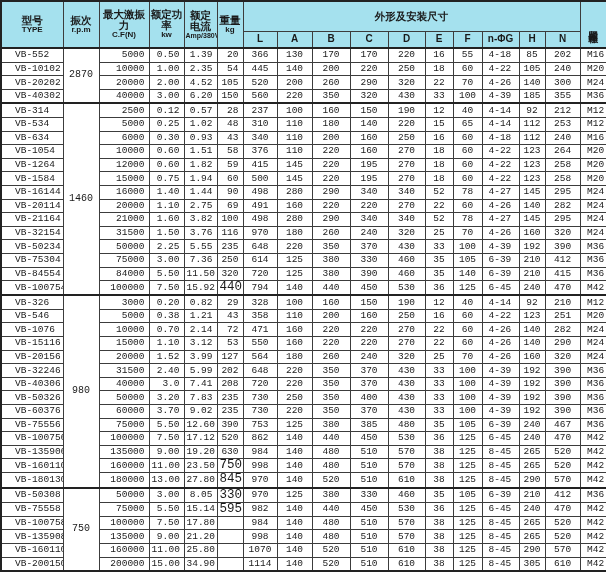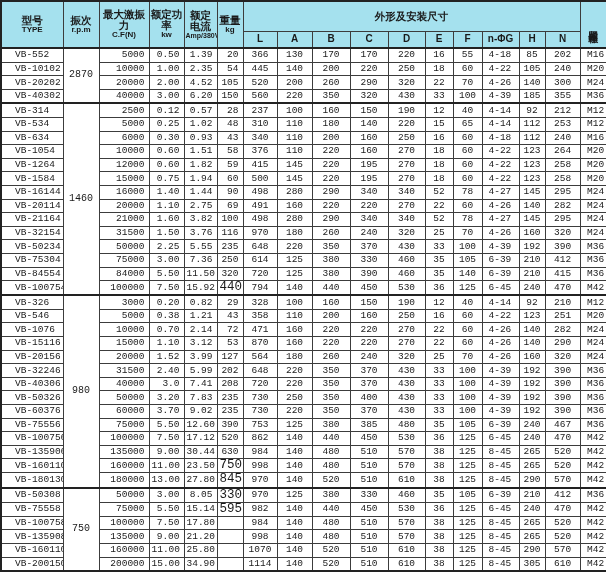--- a/index.html
+++ b/index.html
@@ -476,21 +476,21 @@
         <td class="c-dim">140</td>
         <td class="c-dim">282</td>
         <td class="c-bolt">M24</td>
       </tr>
       <tr>
         <td class="c-type">VB-15116</td>
         <td class="c-num">15000</td>
         <td class="c-num">1.10</td>
         <td class="c-num">3.12</td>
         <td class="c-num">53</td>
-        <td class="c-dim">870</td>
+        <td class="c-dim">550</td>
         <td class="c-dim">160</td>
         <td class="c-dim">220</td>
         <td class="c-dim">220</td>
         <td class="c-dim">270</td>
         <td class="c-dim">22</td>
         <td class="c-dim">60</td>
         <td class="c-dim c-phig">4-26</td>
         <td class="c-dim">140</td>
         <td class="c-dim">290</td>
         <td class="c-bolt">M24</td>
@@ -618,21 +618,21 @@
         <td class="c-dim">125</td>
         <td class="c-dim c-phig">6-45</td>
         <td class="c-dim">240</td>
         <td class="c-dim">470</td>
         <td class="c-bolt">M42</td>
       </tr>
       <tr>
         <td class="c-type">VB-135906</td>
         <td class="c-num">135000</td>
         <td class="c-num">9.00</td>
-        <td class="c-num">30.44</td>
+        <td class="c-num">19.20</td>
         <td class="c-num">630</td>
         <td class="c-dim">984</td>
         <td class="c-dim">140</td>
         <td class="c-dim">480</td>
         <td class="c-dim">510</td>
         <td class="c-dim">570</td>
         <td class="c-dim">38</td>
         <td class="c-dim">125</td>
         <td class="c-dim c-phig">8-45</td>
         <td class="c-dim">265</td>

